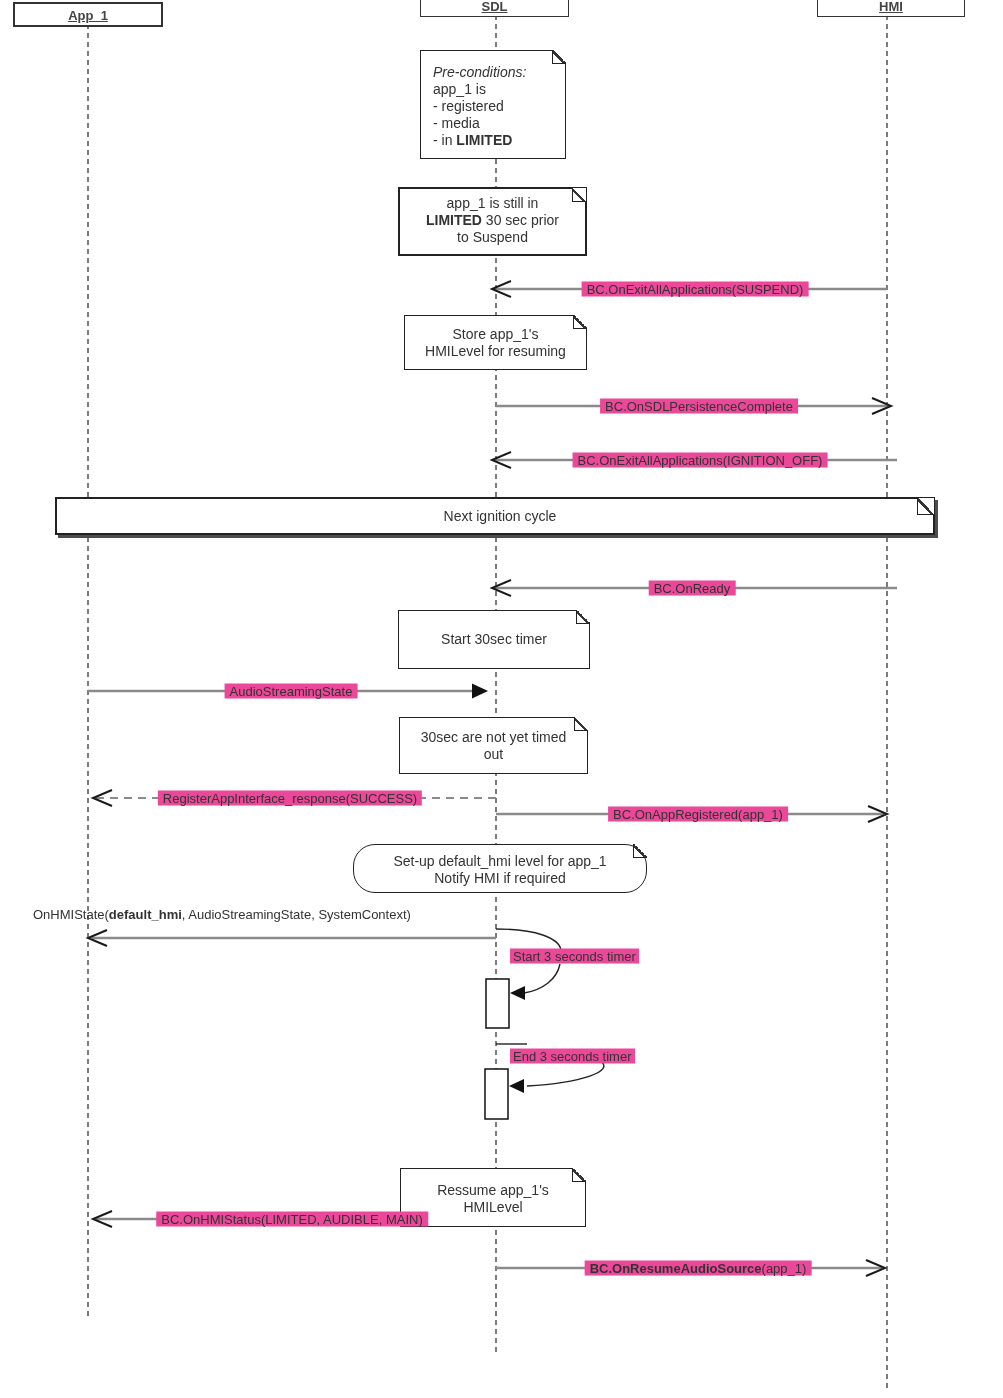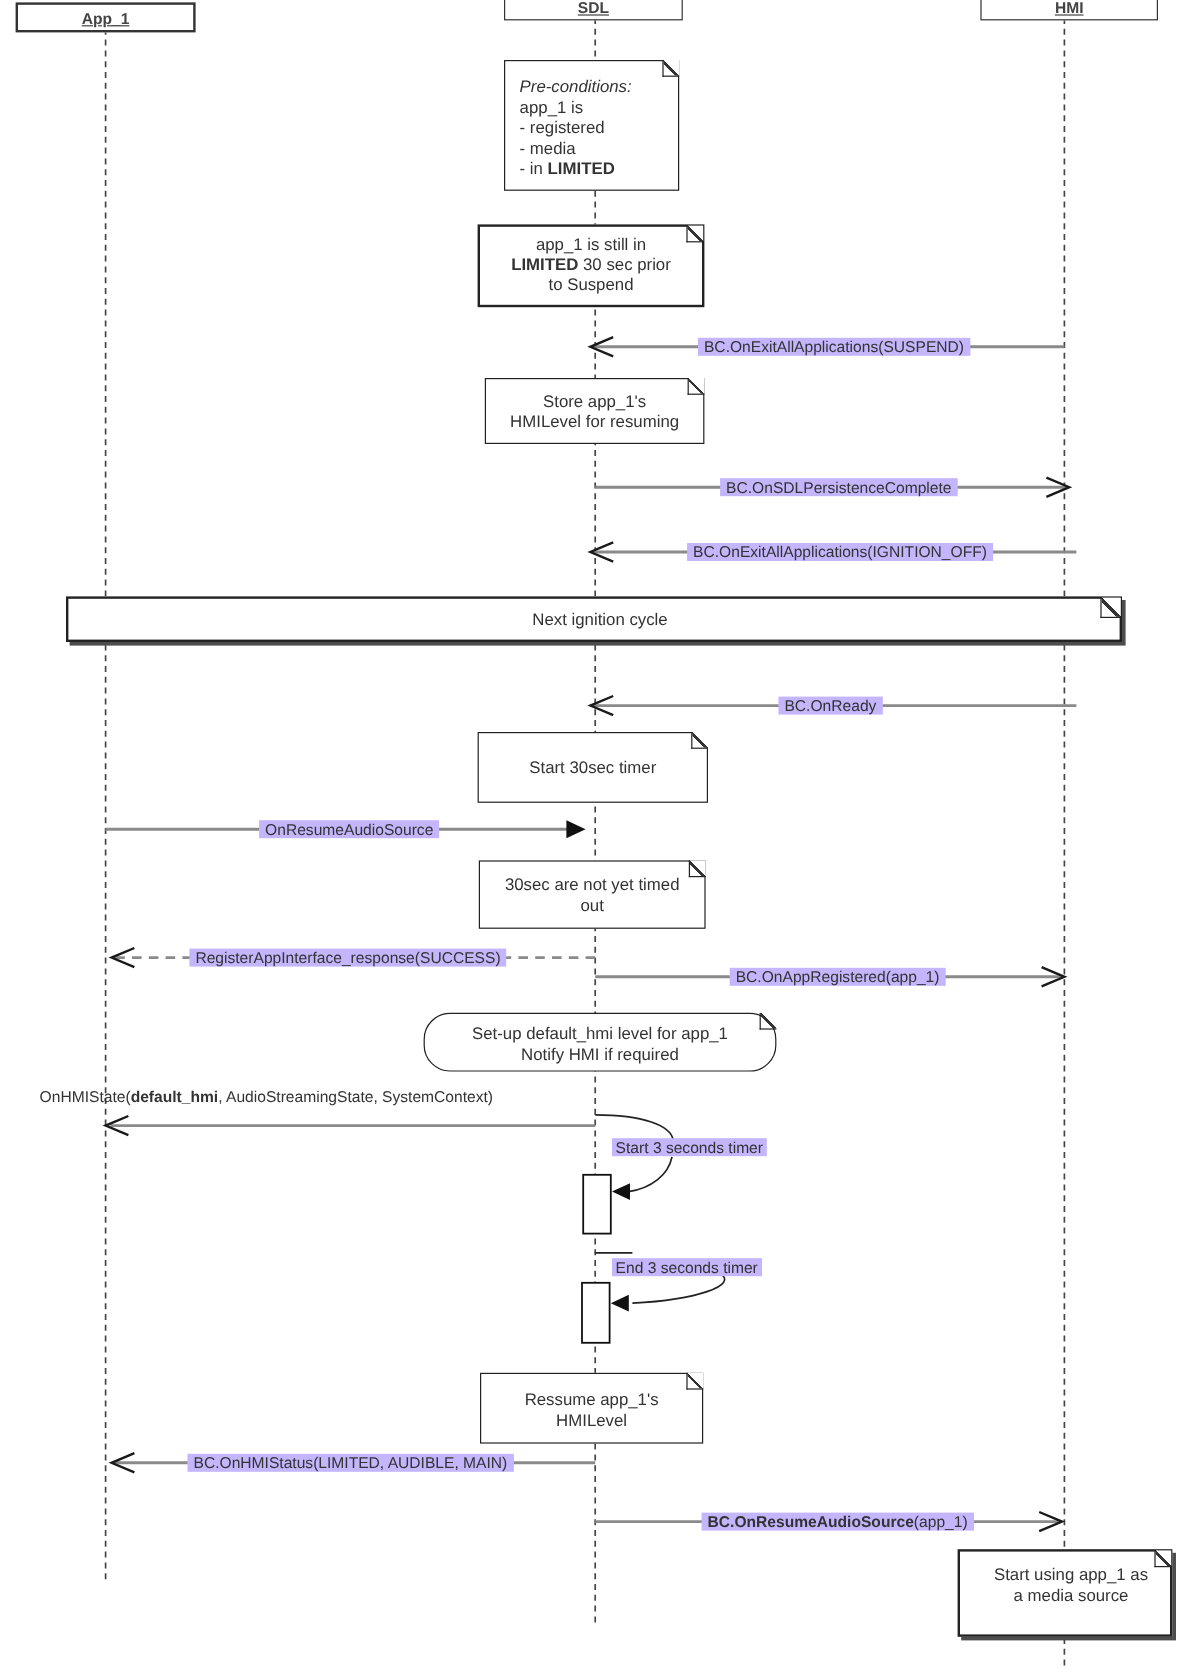--- a/index.html
+++ b/index.html
@@ -26,21 +26,21 @@
     border-left:1px solid #222;border-bottom:1px solid #222;
   }
   .note.big .fold{width:16px;height:16px;}
   .note.thick{border-width:2px;}
   .note.shadow{box-shadow:3px 3px 0 #4d4d4d;padding-left:10px;}
   .note .ln{white-space:pre;}
   .b{font-weight:bold;}
   .i{font-style:italic;}
   
   .msg-label{
-    position:absolute;z-index:3;background:#c4b5fd;padding:0 5px;
+    position:absolute;z-index:3;background:#ec4899;padding:0 5px;
     font-size:13px;color:#333;white-space:pre;transform:translate(-50%,-50%);
   }
   .msg-label.left-anchored{transform:translate(0,-50%);padding:0 3px;}
 </style>
 </head>
 <body>
 
 <div id="canvas">
 
   <svg class="layer" width="1003" height="1398" viewBox="0 0 1003 1398">
@@ -137,41 +137,36 @@
     <div class="ln">30sec are not yet timed</div>
     <div class="ln">out</div>
   </div>
 
   <div class="note" style="left:353px;top:844px;width:294px;height:49px;padding-top:8px;box-sizing:border-box;border-radius:22px;">
     <div class="fold"></div>
     <div class="ln">Set-up default_hmi level for app_1</div>
     <div class="ln">Notify HMI if required</div>
   </div>
 
-  <div class="note" style="left:400px;top:1144px;width:186px;height:59px;padding-top:13px;box-sizing:border-box;">
+  <div class="note" style="left:400px;top:1168px;width:186px;height:59px;padding-top:13px;box-sizing:border-box;">
     <div class="fold"></div>
     <div class="ln">Ressume app_1's</div>
     <div class="ln">HMILevel</div>
   </div>
 
-  <div class="note thick shadow" style="left:798px;top:1291px;width:165px;height:58px;padding-top:11px;box-sizing:content-box;">
-    <div class="fold"></div>
-    <div class="ln">Start using app_1 as</div>
-    <div class="ln">a media source</div>
-  </div>
 
   <div class="msg-label" style="left:695px;top:289px;">BC.OnExitAllApplications(SUSPEND)</div>
 
   <div class="msg-label" style="left:699px;top:406px;">BC.OnSDLPersistenceComplete</div>
 
   <div class="msg-label" style="left:700px;top:460px;">BC.OnExitAllApplications(IGNITION_OFF)</div>
 
   <div class="msg-label" style="left:692px;top:588px;">BC.OnReady</div>
 
-  <div class="msg-label" style="left:291px;top:691px;">OnResumeAudioSource</div>
+  <div class="msg-label" style="left:291px;top:691px;">AudioStreamingState</div>
 
   <div class="msg-label" style="left:290px;top:798px;">RegisterAppInterface_response(SUCCESS)</div>
 
   <div class="msg-label" style="left:698px;top:814px;">BC.OnAppRegistered(app_1)</div>
 
   <div class="msg-label left-anchored" style="left:30px;top:914px;background:transparent;"><span>OnHMIState(</span><span class="b">default_hmi</span><span>, AudioStreamingState, SystemContext)</span></div>
 
   <div class="msg-label left-anchored" style="left:510px;top:956px;">Start 3 seconds timer</div>
 
   <div class="msg-label left-anchored" style="left:510px;top:1056px;">End 3 seconds timer</div>

